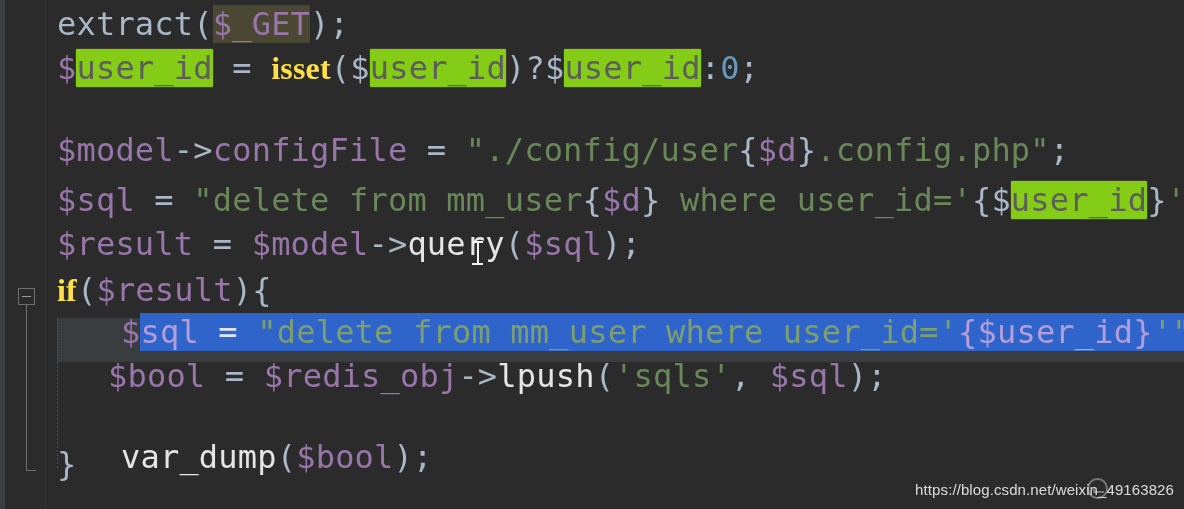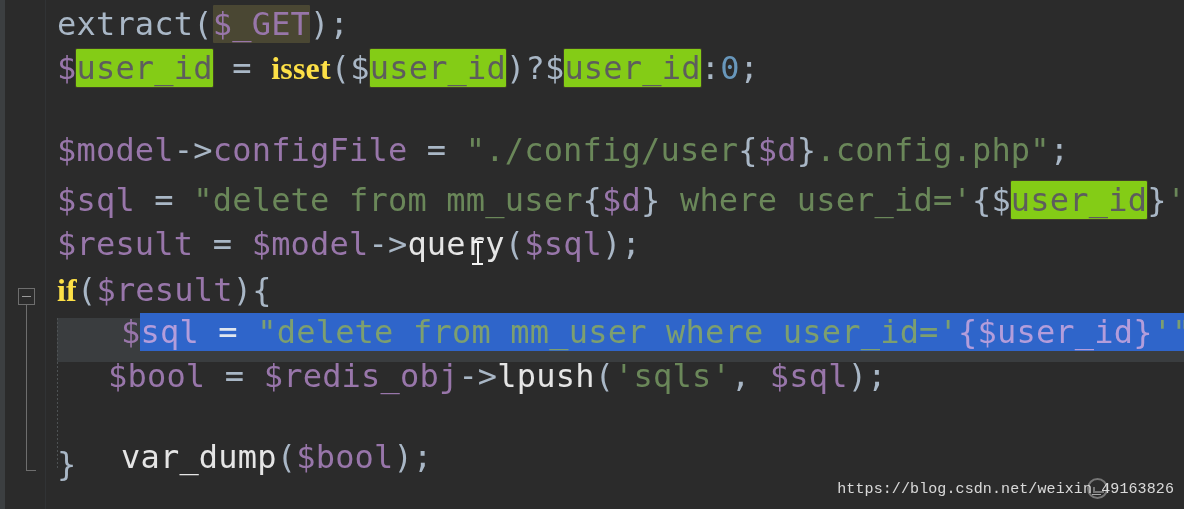--- a/index.html
+++ b/index.html
@@ -149,21 +149,21 @@
   }
   .mc-stem { left: 5px; top: 2px; width: 1.5px; height: 22px; }
   .mc-top  { left: 0px; top: 1px; width: 11px; height: 1.5px; }
   .mc-bot  { left: 0px; top: 23px; width: 11px; height: 1.5px; }
 
   
   .watermark {
     position: absolute;
     right: 10px;
     bottom: 11px;
-    font-family: Liberation Mono, monospace;
+    font-family: Liberation Sans, sans-serif;
     font-size: 15px;
     color: #e8e8e8;
     opacity: 0.92;
     letter-spacing: 0.1px;
     white-space: nowrap;
   }
   .wm-logo {
     position: absolute;
     right: 76px;
     bottom: 10px;

